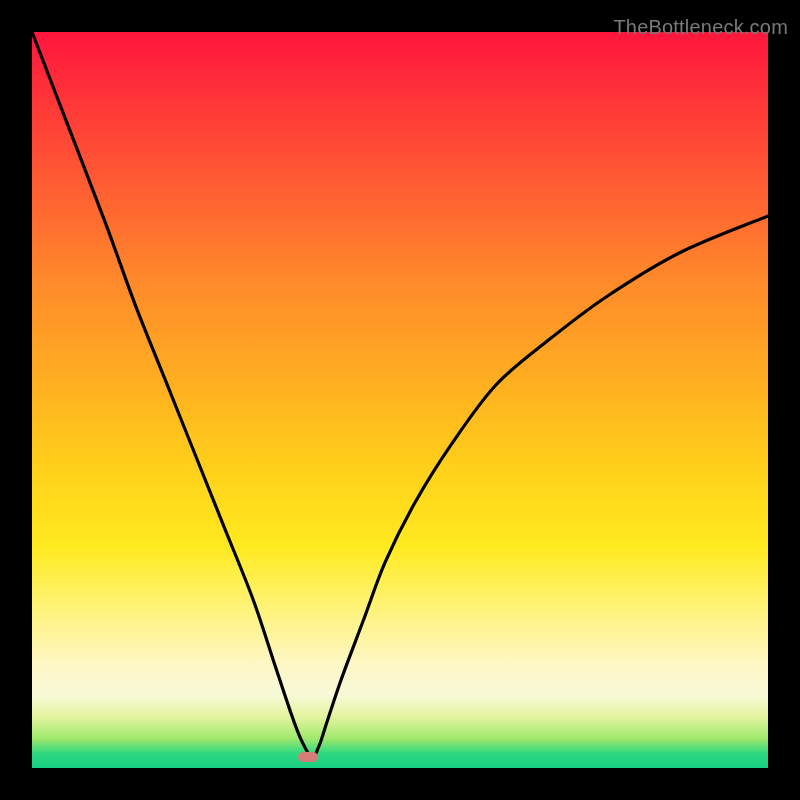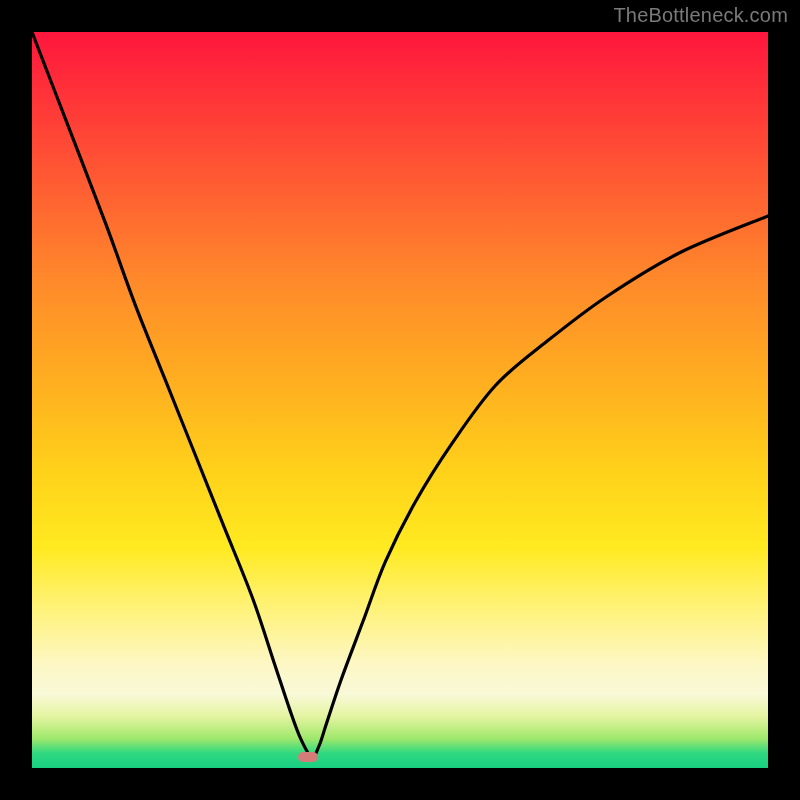--- a/index.html
+++ b/index.html
@@ -12,21 +12,21 @@
     font-family: Arial, Helvetica, sans-serif;
   }
   .frame {
     position: relative;
     width: 800px;
     height: 800px;
     background: #000;
   }
   .watermark {
     position: absolute;
-    top: 4px;
+    top: 16px;
     right: 12px;
     color: #7a7a7a;
     font-size: 20px;
     font-weight: 500;
     letter-spacing: 0.2px;
     z-index: 10;
   }
   .plot-area {
     position: absolute;
     left: 32px;

